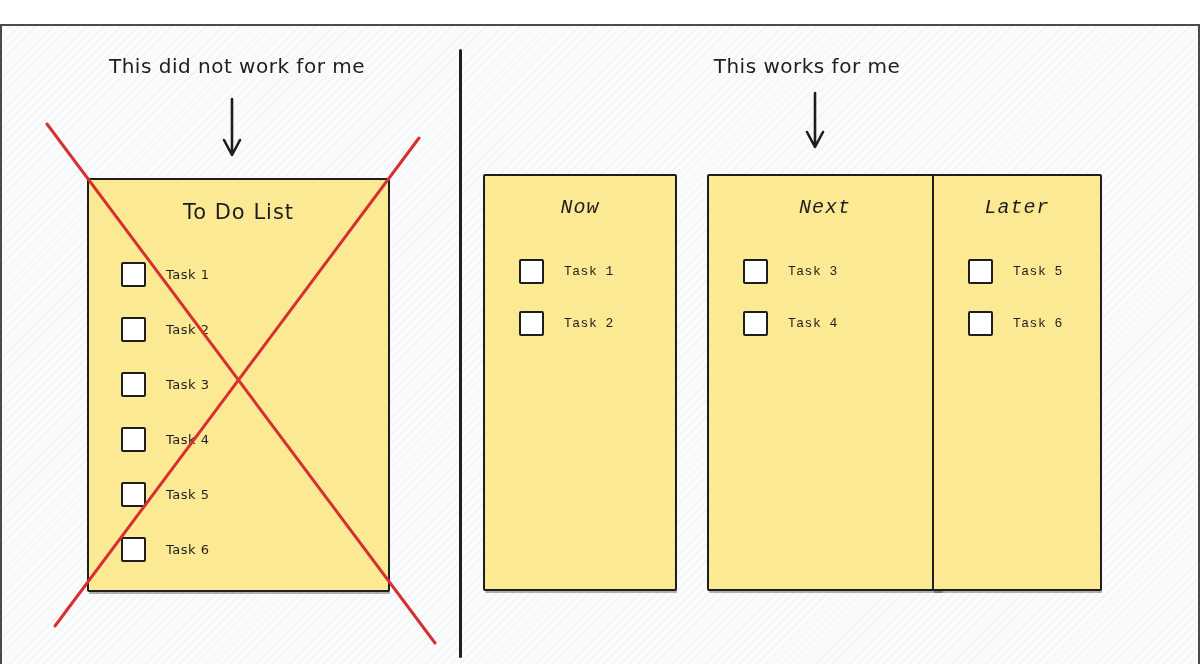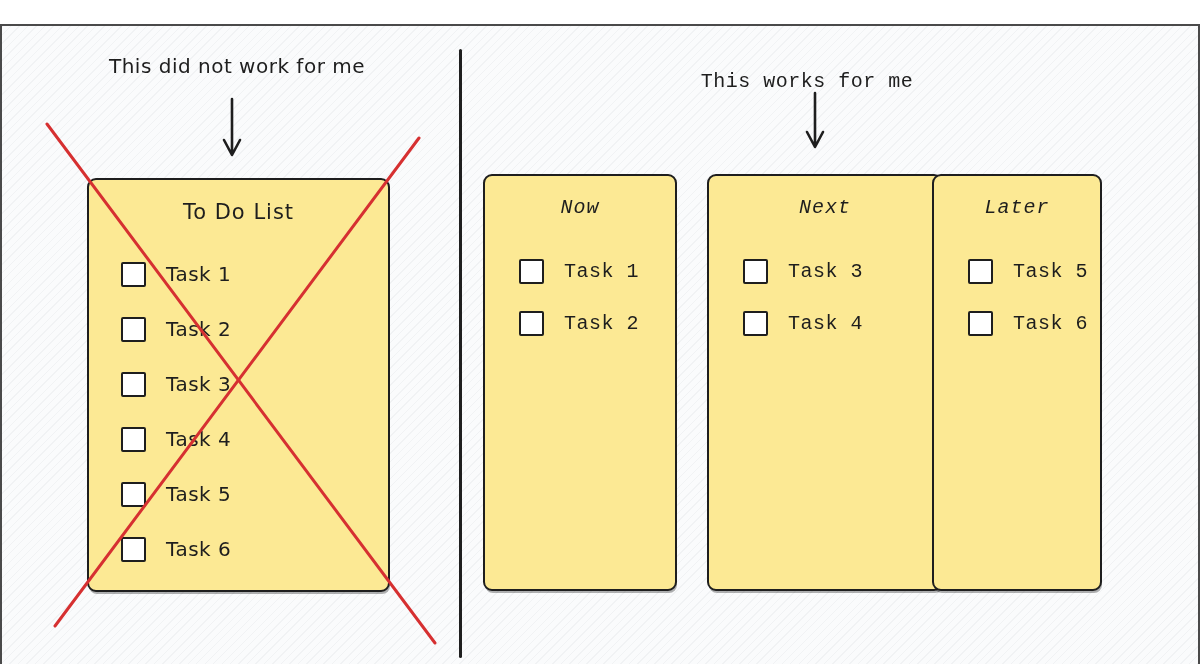--- a/index.html
+++ b/index.html
@@ -28,42 +28,42 @@
 
   .annotation {
     position: absolute;
     font-size: 20px;
     letter-spacing: 0.5px;
     text-align: center;
     color: #1e1e1e;
     white-space: nowrap;
   }
   .annotation-left  { top: 28px; left: 40px;  width: 390px; }
-  .annotation-right { top: 44px; left: 650px; width: 310px; font-family: Liberation Mono, monospace; }
+  .annotation-right { top: 28px; left: 650px; width: 310px; }
 
   .arrow-svg { position: absolute; overflow: visible; }
   .arrow-left  { left: 215px; top: 70px; }
   .arrow-right { left: 798px; top: 64px; }
 
   .divider {
     position: absolute;
     left: 457px;
     top: 23px;
     width: 3px;
     height: 609px;
     background: #1f1f1f;
     border-radius: 2px;
   }
 
   .card {
     position: absolute;
     box-sizing: border-box;
     background: #fce994;
     border: 2.5px solid #1e1e1e;
-    border-radius: 9px;
+    border-radius: 2px;
     box-shadow: 1px 3px 0 -1px rgba(0,0,0,0.30);
   }
   .todo-card { left: 85px; top: 152px; width: 303px; height: 414px; z-index: 1; }
   .column-card { border-width: 2px; top: 148px; height: 417px; font-family: Liberation Mono, monospace; }
   .column-now   { left: 481px; width: 194px; }
   .column-next  { left: 705px; width: 236px; }
   .column-later { left: 930px; width: 170px; }
 
   .card-title {
     position: absolute;
@@ -94,21 +94,21 @@
   .checkbox {
     flex: 0 0 auto;
     width: 25px;
     height: 25px;
     box-sizing: border-box;
     background: #ffffff;
     border: 2.5px solid #1e1e1e;
     border-radius: 2px;
   }
   .task-label {
-    font-size: 20px;
+    font-size: 13px;
     letter-spacing: 0.5px;
     white-space: nowrap;
   }
 
   .cross-svg {
     position: absolute;
     left: 0; top: 0;
     width: 460px;
     height: 664px;
     z-index: 2;

